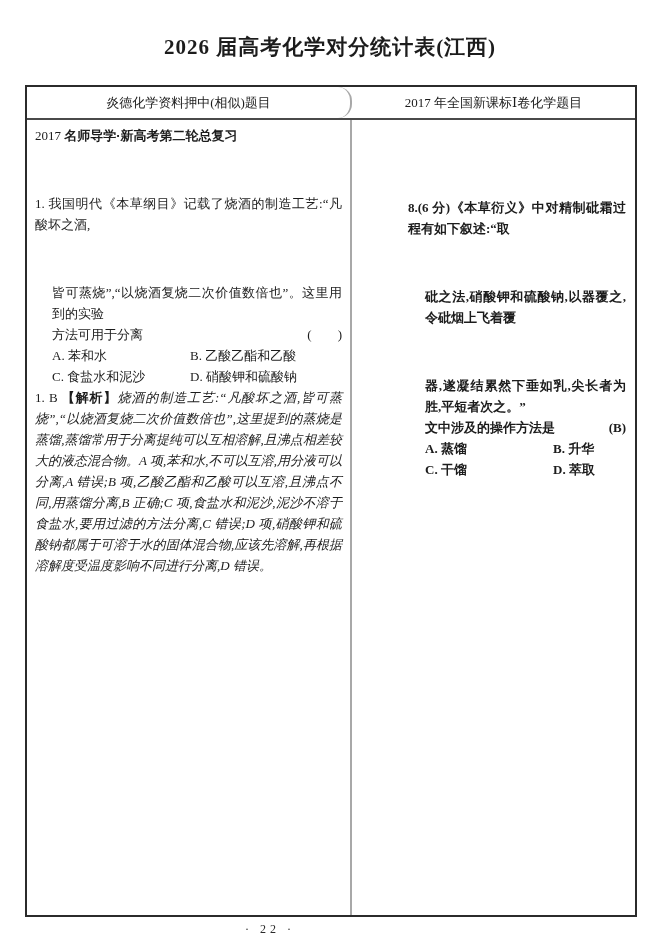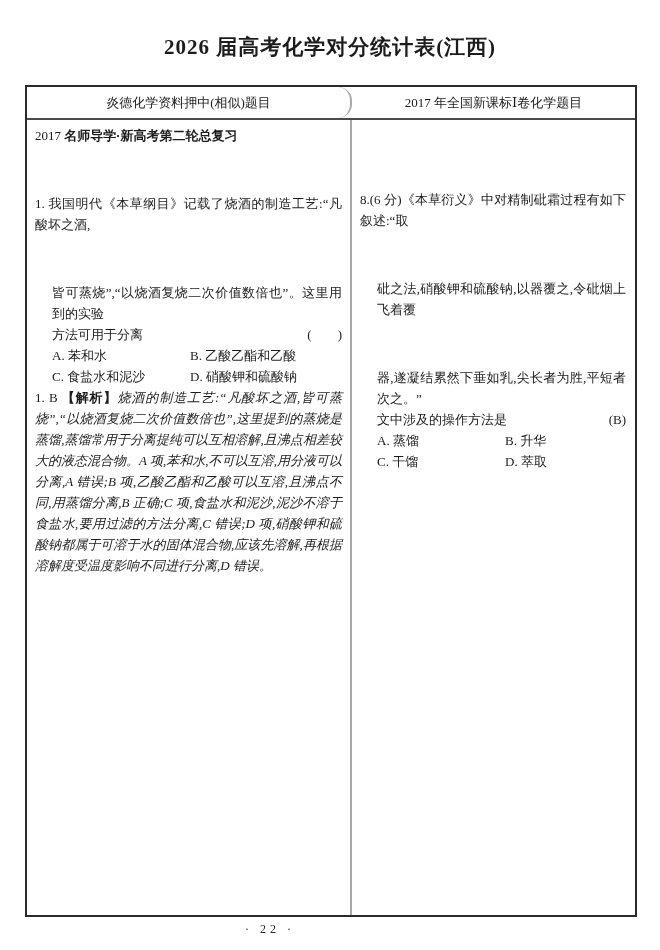--- a/index.html
+++ b/index.html
@@ -39,30 +39,31 @@
   }
   .th {
     display: flex;
     align-items: center;
     justify-content: center;
     font-size: 13px;
     border-radius: 14px;
   }
   .th-left { width: 325px; border-right: 2px solid #a8a8a8; }
   .th-right { flex: 1; }
-  .tbody { display: flex; flex: 1; min-height: 0; }
+  .tbody { display: flex; flex: 1; min-height: 0; gap: 48px; }
   .cell { overflow: hidden; }
   .cell-left {
     width: 325px;
     border-right: 2px solid #a8a8a8;
     padding: 5px 8px 0 8px;
   }
   .cell-right {
     flex: 1;
-    padding: 22px 9px 0 8px;
+    padding: 30px 9px 0 8px;
+    font-weight: bold;
   }
   .src-line { white-space: nowrap; }
   .src-name {
     font-family: "Liberation Sans", "DejaVu Sans", sans-serif;
     font-weight: 700;
   }
   .q-line { text-align: justify; margin-top: 47px; }
   .q-line.indent { padding-left: 17px; }
   .q-lastline {
     display: flex;

